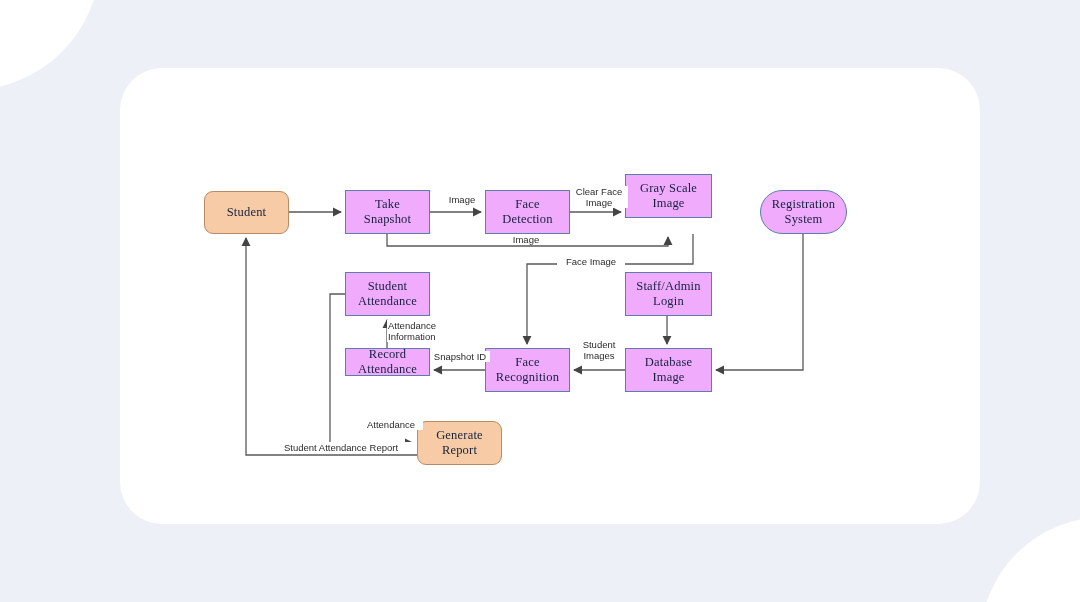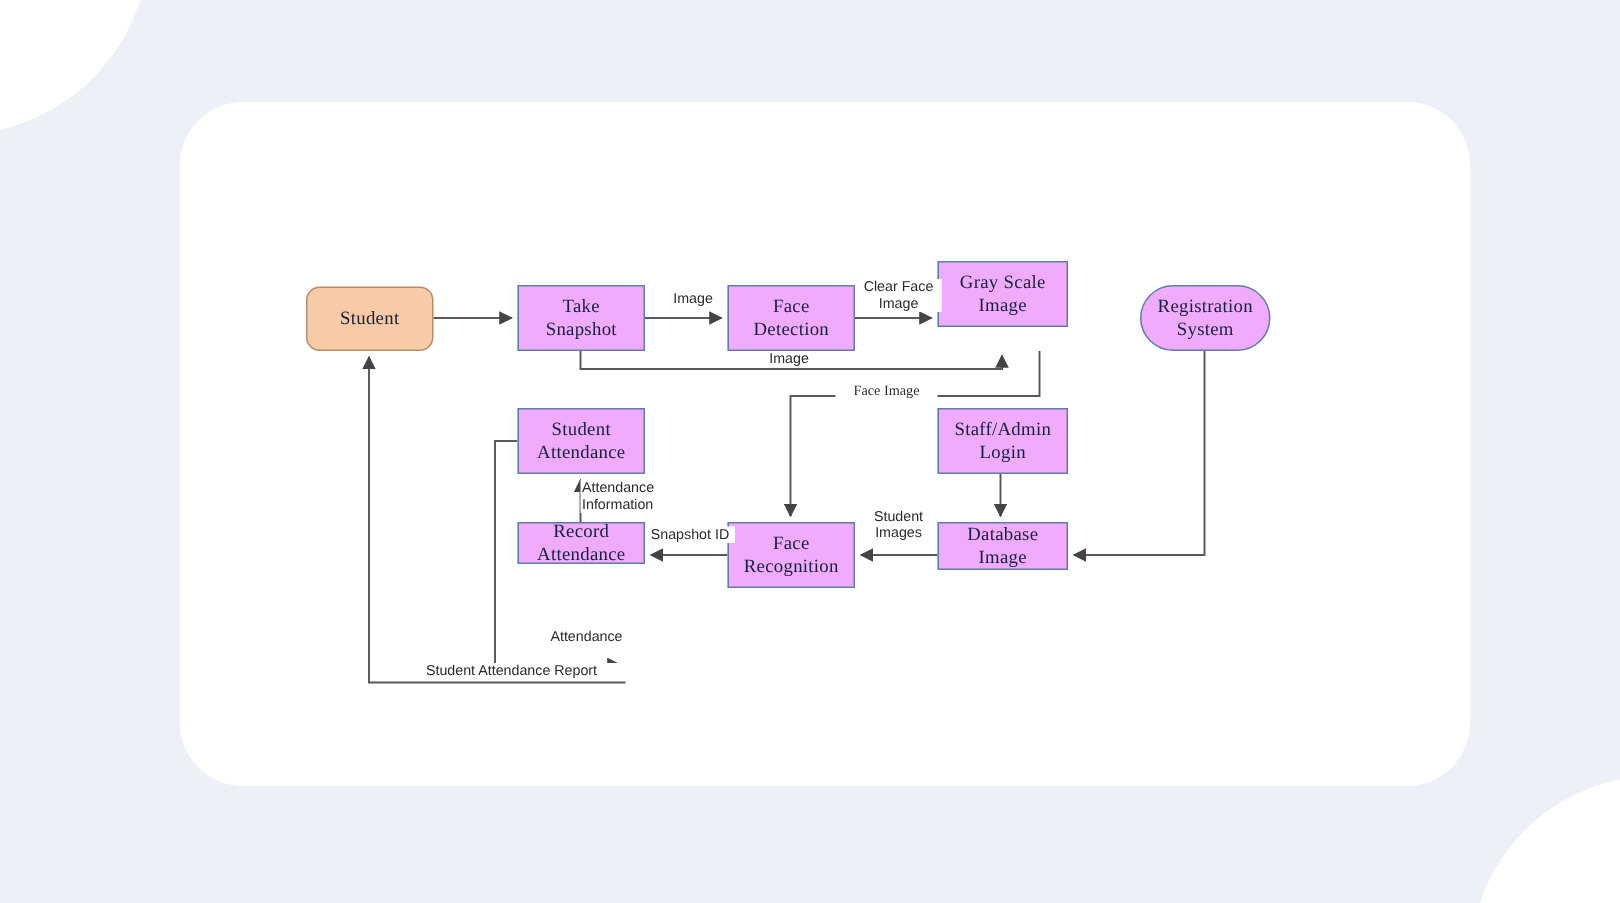--- a/index.html
+++ b/index.html
@@ -105,25 +105,26 @@
 
   <div class="node ext" style="left:204px;top:191px;width:85px;height:43px;">Student</div>
   <div class="node proc" style="left:345px;top:190px;width:85px;height:44px;">Take<br>Snapshot</div>
   <div class="node proc" style="left:485px;top:190px;width:85px;height:44px;">Face<br>Detection</div>
   <div class="node proc" style="left:625px;top:174px;width:87px;height:44px;">Gray Scale<br>Image</div>
   <div class="node proc" style="left:760px;top:190px;width:87px;height:44px;border-radius:22px;">Registration<br>System</div>
   <div class="node proc" style="left:345px;top:272px;width:85px;height:44px;">Student<br>Attendance</div>
   <div class="node proc" style="left:625px;top:272px;width:87px;height:44px;">Staff/Admin<br>Login</div>
   <div class="node proc" style="left:345px;top:348px;width:85px;height:28px;">Record<br>Attendance</div>
   <div class="node proc" style="left:485px;top:348px;width:85px;height:44px;">Face<br>Recognition</div>
-  <div class="node proc" style="left:625px;top:348px;width:87px;height:32px;">Database<br>Image</div>
+  <div class="node proc" style="left:625px;top:348px;width:87px;height:44px;">Database<br>Image</div>
+  <div class="node ext" style="left:417px;top:421px;width:85px;height:44px;">Generate<br>Report</div>
 
   <div class="edge-label" style="left:441px;top:194px;width:40px;">Image</div>
   <div class="edge-label" style="left:570px;top:186px;width:56px;">Clear Face<br>Image</div>
   <div class="edge-label" style="left:504px;top:234px;width:42px;">Image</div>
-  <div class="edge-label" style="left:557px;top:256px;width:66px;font-family:Liberation Serif, serif;">Face Image</div>
+  <div class="edge-label" style="left:557px;top:256px;width:66px;">Face Image</div>
   <div class="edge-label" style="left:387px;top:320px;width:66px;text-align:left;">Attendance<br>Information</div>
   <div class="edge-label" style="left:430px;top:351px;width:58px;">Snapshot ID</div>
   <div class="edge-label" style="left:574px;top:339px;width:48px;">Student<br>Images</div>
   <div class="edge-label" style="left:359px;top:419px;width:62px;">Attendance</div>
   <div class="edge-label" style="left:266px;top:442px;width:148px;">Student Attendance Report</div>
 
 </div>
 
 </body></html>

